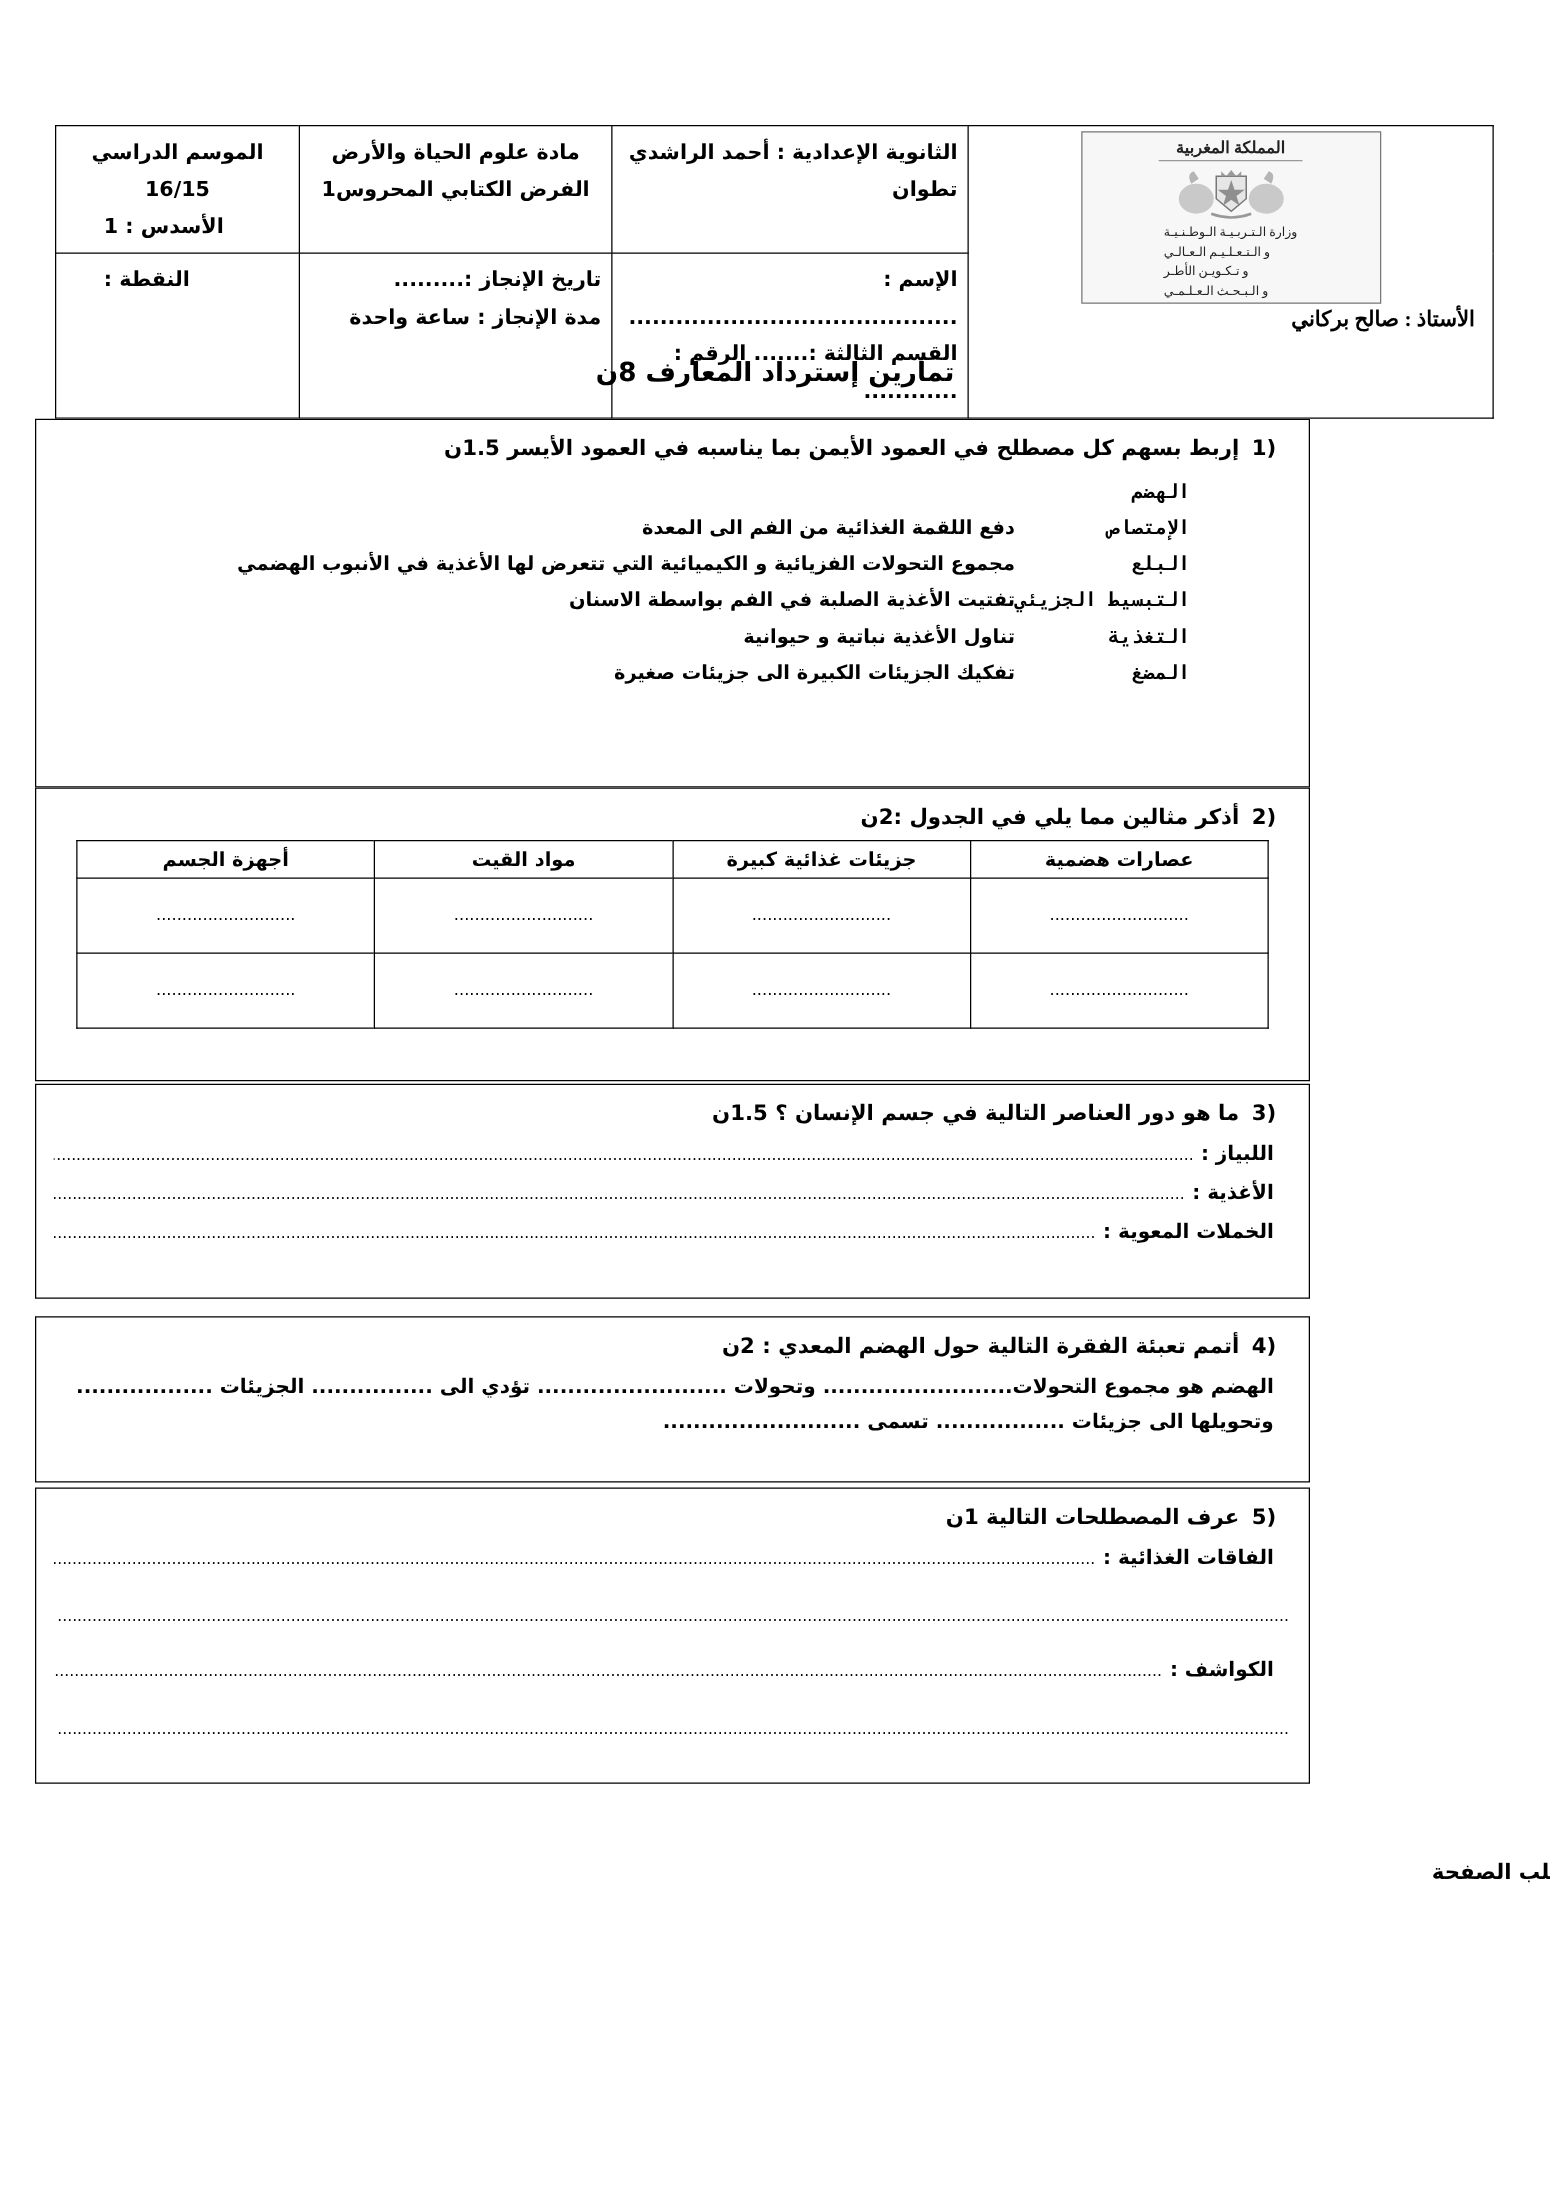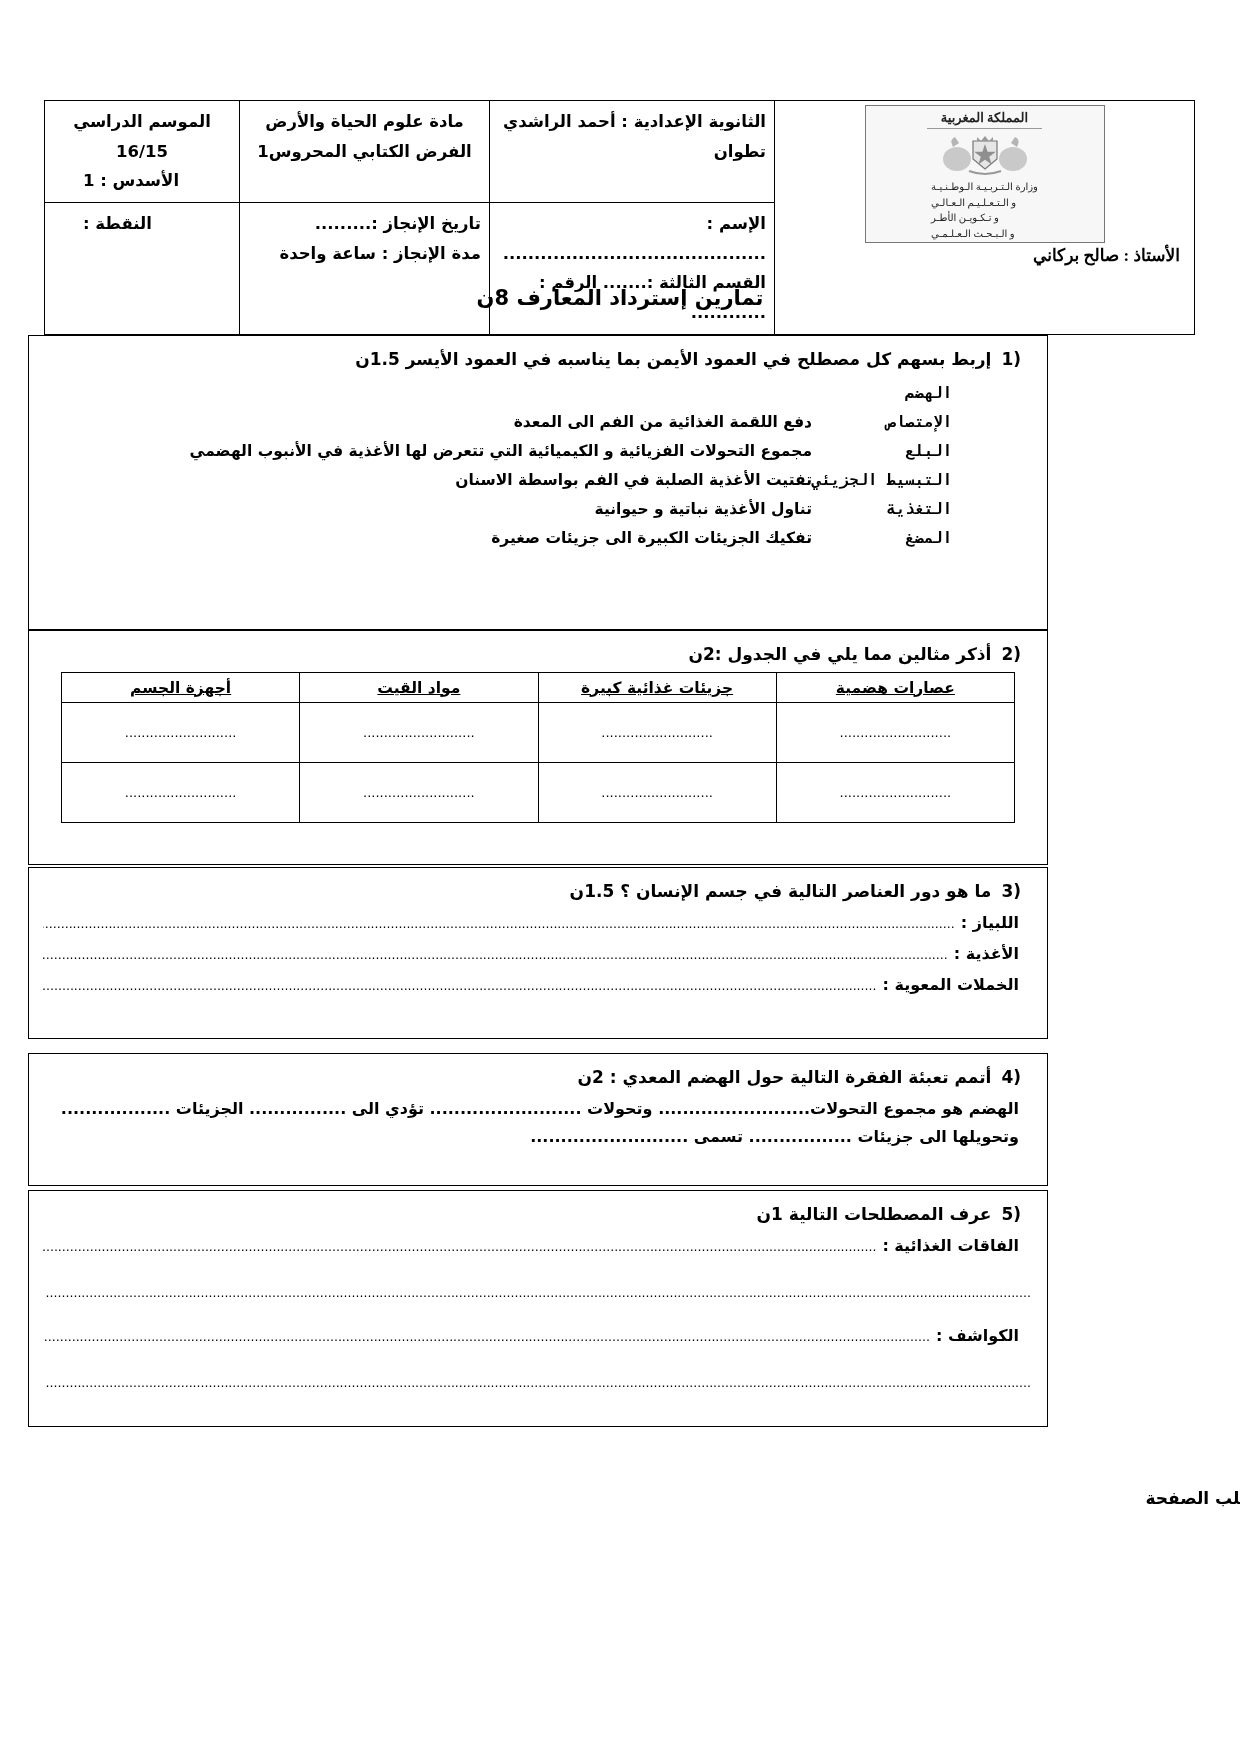--- a/index.html
+++ b/index.html
@@ -57,21 +57,21 @@
 
   
   .match-area { margin:15px 95px 0 40px; }
   .match-row { display:flex; margin-bottom:10px; font-weight:bold; font-size:15.5px; min-width:0; }
   .match-term { width:140px; flex-shrink:0;font-family:Liberation Mono, monospace; }
   .match-def { flex:1; text-align:right; min-width:0; }
 
   
   table.ex-table { width:calc(100% - 64px); margin:8px 32px 0; border-collapse:collapse; table-layout:fixed; }
   table.ex-table td { border:1px solid #000; text-align:center; font-size:15.5px; }
-  table.ex-table tr.ex-head td { height:30px; font-weight:bold; vertical-align:middle;text-decoration:underline; }
+  table.ex-table tr.ex-head td { height:30px; font-weight:bold; vertical-align:middle; }
   table.ex-table tr.ex-row td { height:60px; vertical-align:middle; font-size:13px; color:#000; }
 
   
   .fill-row { display:flex; align-items:baseline; margin:12px 28px 0 14px; min-width:0; }
   .fill-label { font-weight:bold; font-size:16px; white-space:nowrap; flex-shrink:0; padding-left:6px; }
   .dots { flex:1; min-width:0; overflow:hidden; white-space:nowrap; font-size:12.5px; color:#000; }
   .dots-full { margin:30px 16px 0 16px; overflow:hidden; white-space:nowrap; font-size:12.5px; }
 
   .para-line { padding:12px 28px 0 14px; font-weight:bold; font-size:16px; white-space:nowrap; overflow:hidden; }
   .para-line2 { padding-top:9px; }

